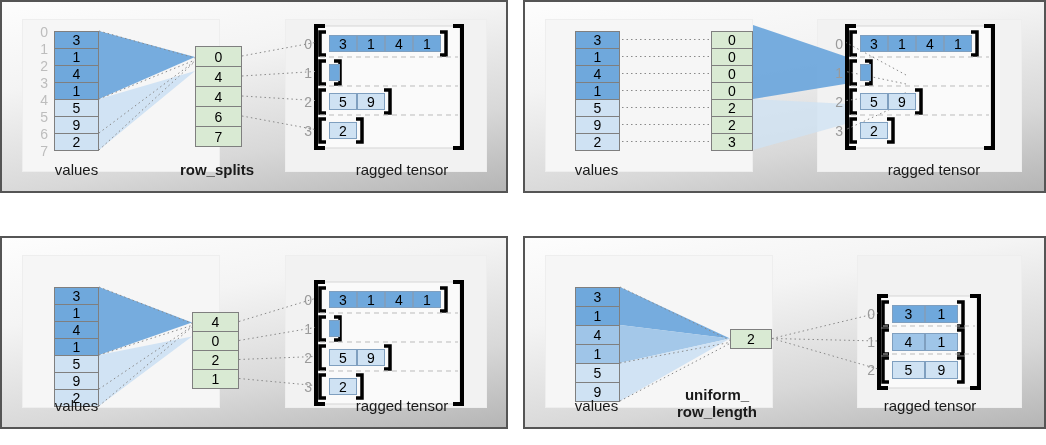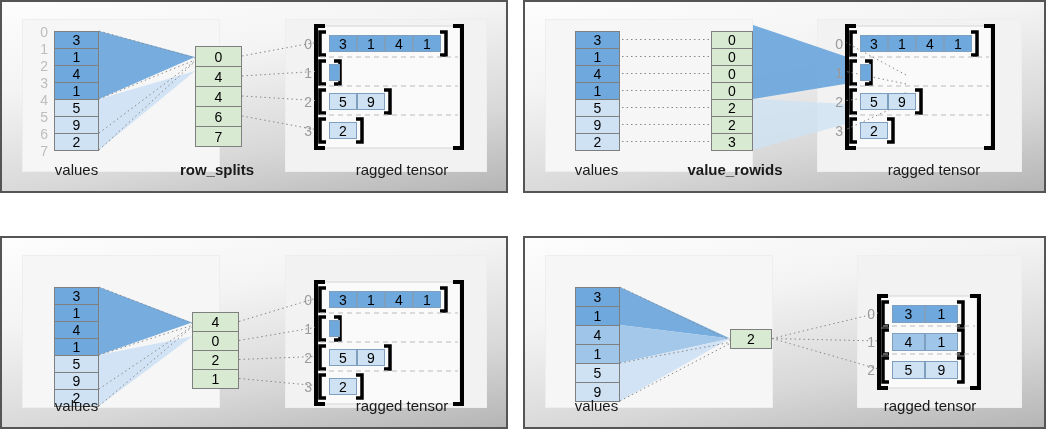--- a/index.html
+++ b/index.html
@@ -213,21 +213,20 @@
       <div class="rtcell" style="left: 391px; top: 33px; width: 28px; height: 17px; background: rgb(111, 168, 220);">4</div>
       <div class="rtcell" style="left: 419px; top: 33px; width: 28px; height: 17px; background: rgb(111, 168, 220);">1</div>
       <div class="ridx" style="left: 306px; top: 64px;">1</div>
       <div class="rtcell" style="left: 335px; top: 62px; width: 11px; height: 17px; background: rgb(111, 168, 220);"></div>
       <div class="ridx" style="left: 306px; top: 93px;">2</div>
       <div class="rtcell" style="left: 335px; top: 91px; width: 28px; height: 17px; background: rgb(207, 226, 243);">5</div>
       <div class="rtcell" style="left: 363px; top: 91px; width: 28px; height: 17px; background: rgb(207, 226, 243);">9</div>
       <div class="ridx" style="left: 306px; top: 122px;">3</div>
       <div class="rtcell" style="left: 335px; top: 120px; width: 28px; height: 17px; background: rgb(207, 226, 243);">2</div>
       <div class="caption" style="left: 29px; top: 160px; width: 85px;">values</div>
-      <div class="caption bold" style="left: 135px; top: 160px; width: 150px;">value_rowids</div>
       <div class="caption" style="left: 339px; top: 160px; width: 140px;">ragged tensor</div>
     </div>
     <div class="panel p-bl">
       <div class="card left" style="left: 20px; top: 17px; width: 198px; height: 153px;"></div>
       <div class="card right" style="left: 283px; top: 17px; width: 202px; height: 153px;"></div>
       <svg width="508" height="193" class="ov">
         <polygon points="97,49 97,117 190,84.44999999999999" fill="#6fa8dc" opacity="0.95"></polygon>
         <polygon points="97,117 97,168 190,98.44999999999999" fill="#cfe2f3" opacity="0.95"></polygon>
         <path d="M 323 44 L 314 44 L 314 166 L 323 166" stroke="#000000" stroke-width="4" fill="none"></path>
         <path d="M 451 44 L 460 44 L 460 166 L 451 166" stroke="#000000" stroke-width="4" fill="none"></path>
@@ -317,15 +316,17 @@
       <div class="ridx" style="left: 338px; top: 69px;">0</div>
       <div class="rtcell" style="left: 367px; top: 67px; width: 33px; height: 18px; background: rgb(111, 168, 220);">3</div>
       <div class="rtcell" style="left: 400px; top: 67px; width: 33px; height: 18px; background: rgb(111, 168, 220);">1</div>
       <div class="ridx" style="left: 338px; top: 97px;">1</div>
       <div class="rtcell" style="left: 367px; top: 95px; width: 33px; height: 18px; background: rgb(159, 197, 232);">4</div>
       <div class="rtcell" style="left: 400px; top: 95px; width: 33px; height: 18px; background: rgb(159, 197, 232);">1</div>
       <div class="ridx" style="left: 338px; top: 125px;">2</div>
       <div class="rtcell" style="left: 367px; top: 123px; width: 33px; height: 18px; background: rgb(207, 226, 243);">5</div>
       <div class="rtcell" style="left: 400px; top: 123px; width: 33px; height: 18px; background: rgb(207, 226, 243);">9</div>
       <div class="caption" style="left: 29px; top: 160px; width: 85px;">values</div>
+      <div class="caption bold" style="left: 122px; top: 149px; width: 140px;">uniform_
+row_length</div>
       <div class="caption" style="left: 335px; top: 160px; width: 140px;">ragged tensor</div>
     </div>
   </div>
 
 </body></html>

